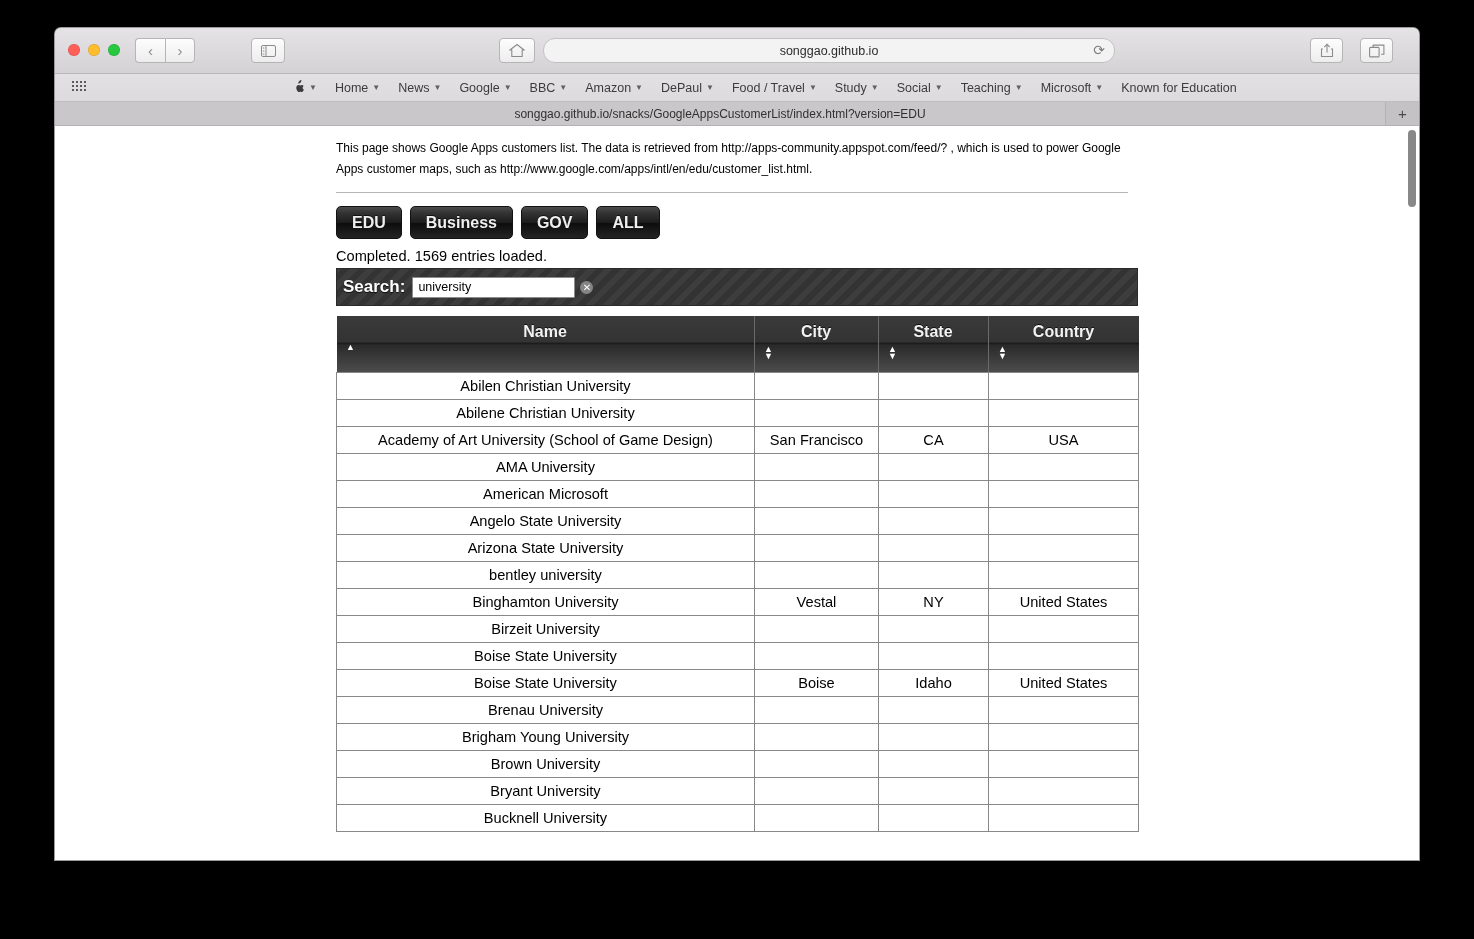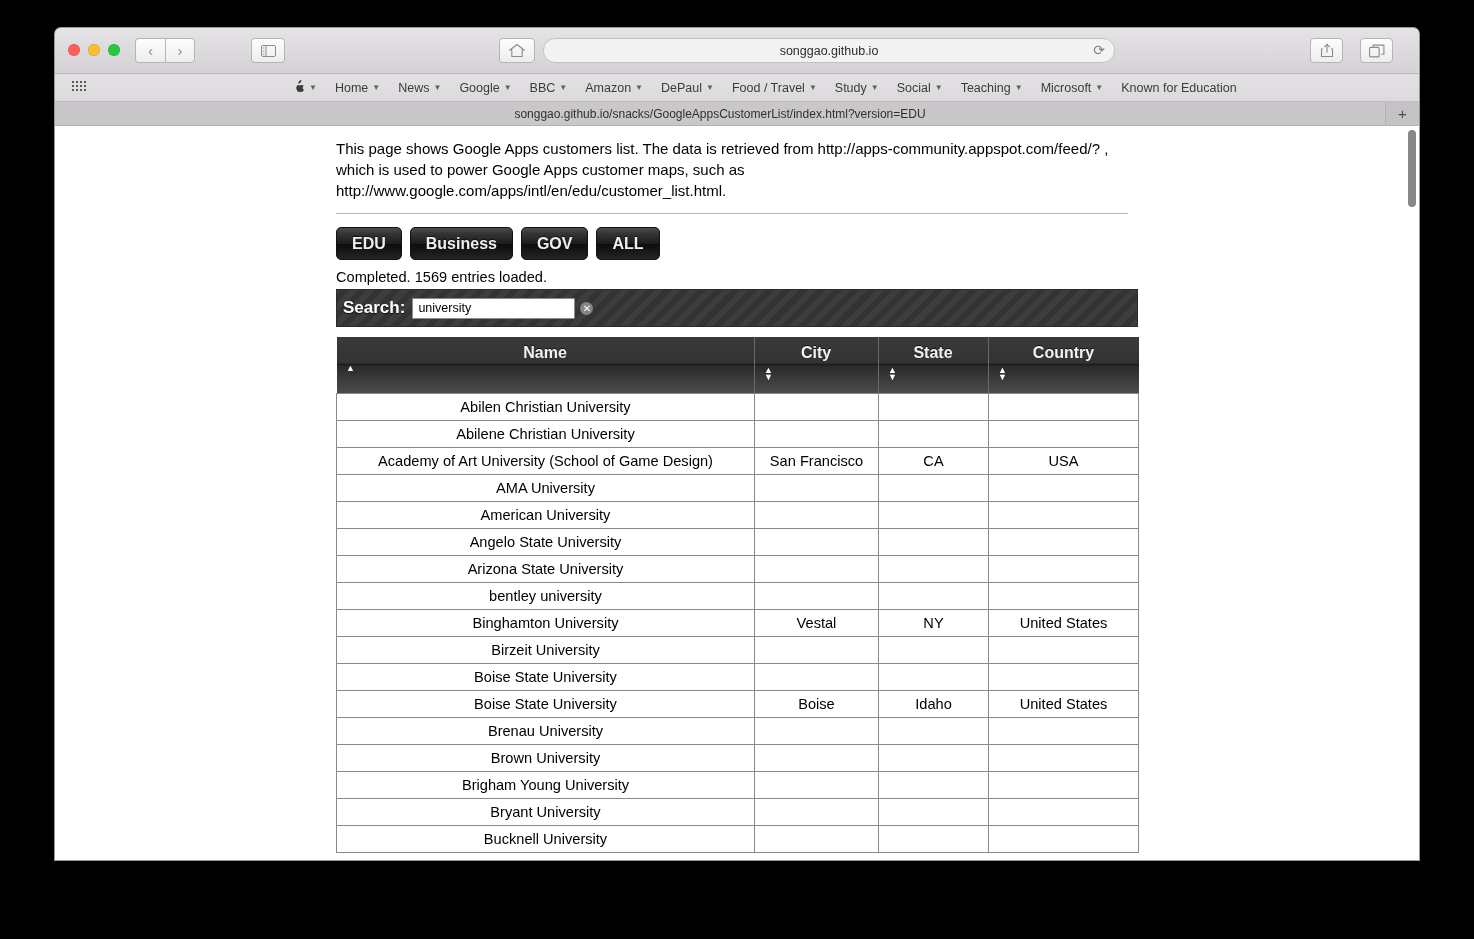--- a/index.html
+++ b/index.html
@@ -156,21 +156,21 @@
     position: absolute;
     left: 0; top: 0; right: 0;
   }
   #page-inner {
     width: 802px;
     margin: 0 auto 0 281px;
     padding-top: 12px;
   }
 
   #intro-text {
-    font-size: 15px;
+    font-size: 12px;
     color: #000;
     line-height: 21px;
     margin: 0 0 0 0;
     width: 790px;
   }
   hr.sep {
     border: none;
     border-top: 1px solid #b5b5b5;
     margin: 12px 0 13px 0;
     width: 792px;
@@ -551,21 +551,21 @@
                 <td>CA</td>
                 <td>USA</td>
               </tr>
               <tr>
                 <td>AMA University</td>
                 <td></td>
                 <td></td>
                 <td></td>
               </tr>
               <tr>
-                <td>American University</td>
+                <td>American Microsoft</td>
                 <td></td>
                 <td></td>
                 <td></td>
               </tr>
               <tr>
                 <td>Angelo State University</td>
                 <td></td>
                 <td></td>
                 <td></td>
               </tr>
@@ -605,27 +605,27 @@
                 <td>Idaho</td>
                 <td>United States</td>
               </tr>
               <tr>
                 <td>Brenau University</td>
                 <td></td>
                 <td></td>
                 <td></td>
               </tr>
               <tr>
+                <td>Brigham Young University</td>
+                <td></td>
+                <td></td>
+                <td></td>
+              </tr>
+              <tr>
                 <td>Brown University</td>
-                <td></td>
-                <td></td>
-                <td></td>
-              </tr>
-              <tr>
-                <td>Brigham Young University</td>
                 <td></td>
                 <td></td>
                 <td></td>
               </tr>
               <tr>
                 <td>Bryant University</td>
                 <td></td>
                 <td></td>
                 <td></td>
               </tr>

